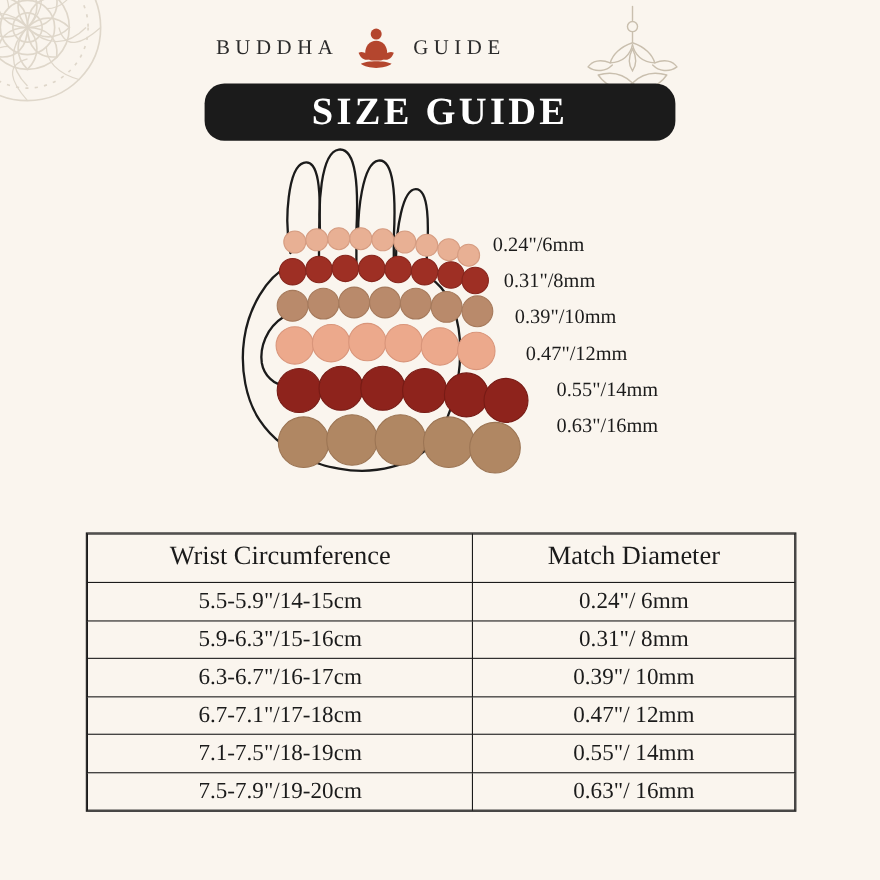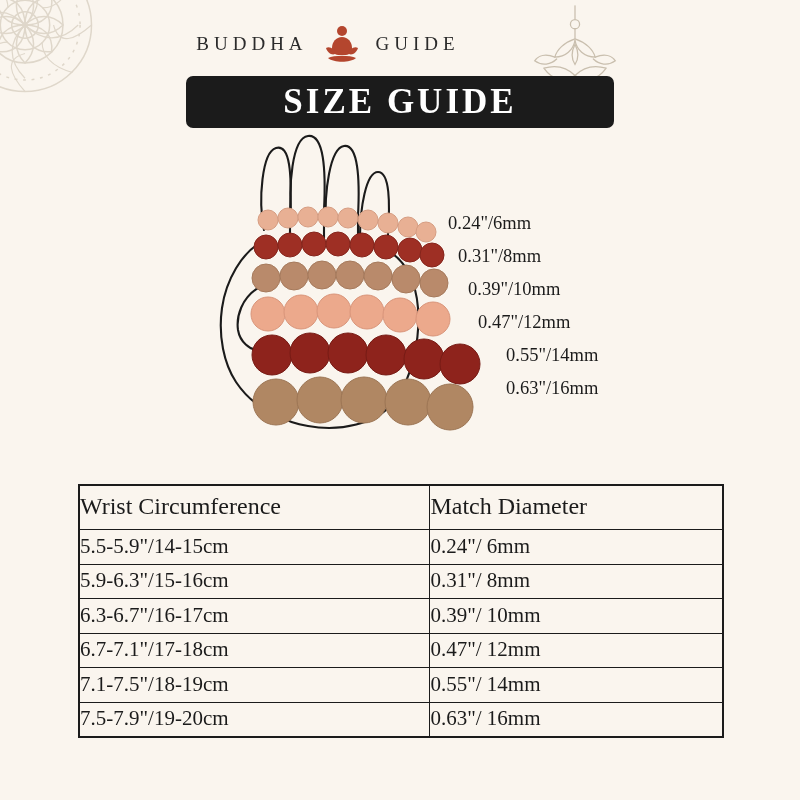--- a/index.html
+++ b/index.html
@@ -50,21 +50,21 @@
   .brand-mark { width: 40px; height: 44px; }
 
   
   .title-bar {
     position: absolute;
     top: 76px;
     left: 186px;
     width: 428px;
     height: 52px;
     background: #1b1b1b;
-    border-radius: 7px;
+    border-radius: 18px;
     display: flex;
     align-items: center;
     justify-content: center;
   }
   .title-bar .t {
     color: #ffffff;
     font-size: 35px;
     letter-spacing: 3px;
     font-weight: 700;
     font-family: "Liberation Serif", serif;
@@ -94,21 +94,21 @@
   .table {
     position: absolute;
     left: 78px; top: 484px;
     width: 646px;
     border: 1.5px solid #1b1b1b;
     border-collapse: collapse;
   }
   .table table { width: 100%; border-collapse: collapse; }
   .table th, .table td {
     border: 1.5px solid #1b1b1b;
-    text-align: left;
+    text-align: center;
     font-family: "Liberation Serif", serif;
     color: #1b1b1b;
   }
   .table th {
     font-size: 24px;
     font-weight: 400;
     height: 44px;
     padding-bottom: 2px;
   }
   .table td {

